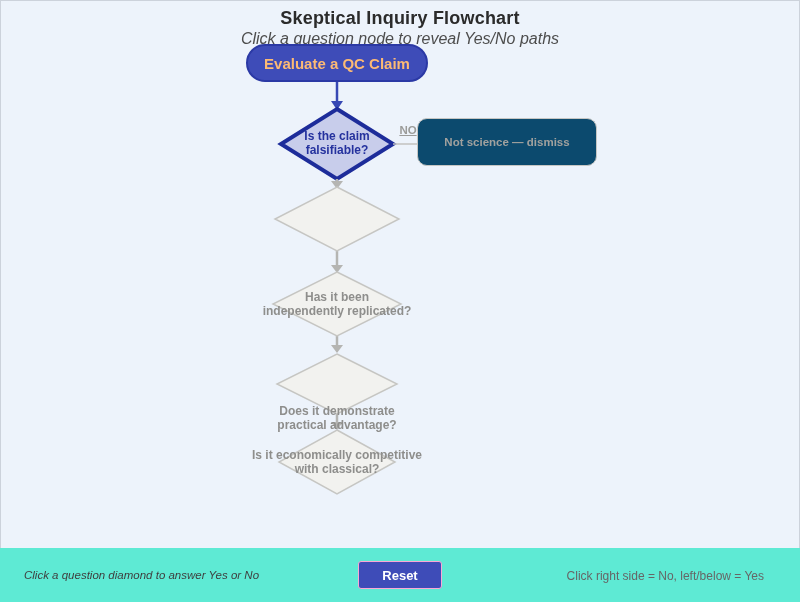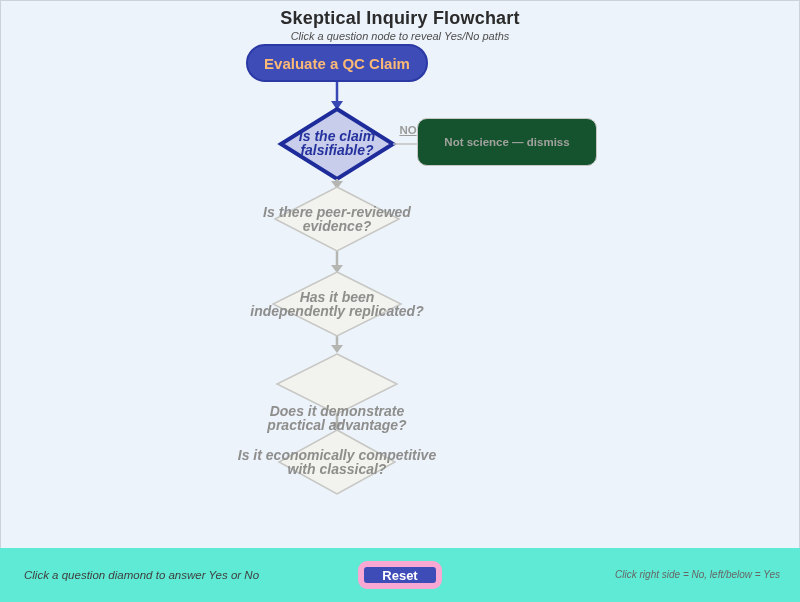--- a/index.html
+++ b/index.html
@@ -10,68 +10,68 @@
   .canvas {
     position:absolute; left:0; top:0; width:800px; height:596px;
     background:#edf3fb; border:1px solid #ccd2db;padding-left:32px;
   }
   .title {
     position:absolute; top:7px; left:0; width:100%; text-align:center;
     font-size:18px; font-weight:bold; color:#2b2b2b; letter-spacing:0.2px;
   }
   .subtitle {
     position:absolute; top:29px; left:0; width:100%; text-align:center;
-    font-size:11px; font-style:italic; color:#4d4d4d;
+    font-size:16px; font-style:italic; color:#4d4d4d;
   }
 
   svg.flow { position:absolute; left:0; top:0; width:800px; height:548px; }
 
   .pill {
     position:absolute; left:245px; top:43px; width:182px; height:38px;
     background:#3e4cb8; border:2px solid #2b39a5; border-radius:20px;
     color:#fdba74; font-weight:bold; font-size:15px;
     display:flex; align-items:center; justify-content:center;
   }
 
   .qlabel {
-    position:absolute; text-align:center; font-weight:bold; font-size:14px;
-    line-height:14px; pointer-events:none;font-style:italic;
+    position:absolute; text-align:center; font-weight:bold; font-size:12px;
+    line-height:14px; pointer-events:none;
   }
   .qlabel span { display:block; }
   .q-active { color:#25329e; }
   .q-faded  { color:#8e8e8c; }
   .q1 { left:276px; top:128px; width:120px; }
   .q2 { left:251px; top:204px; width:170px; }
   .q3 { left:236px; top:289px; width:200px; }
   .q4 { left:246px; top:369px; width:180px;margin-top:34px; }
   .q5 { left:226px; top:447px; width:220px; }
 
   .no-edge-label {
     position:absolute; left:394px; top:123px; width:26px; text-align:center;
     font-weight:bold; font-size:11.5px; color:#9b9b99;text-decoration:underline;
   }
   .no-box {
     position:absolute; left:416px; top:117px; width:180px; height:48px;
-    background:#14532d; border:1px solid #c6c6c3; border-radius:10px;
+    background:#0c4a6e; border:1px solid #c6c6c3; border-radius:10px;
     display:flex; align-items:center; justify-content:center;
     font-weight:bold; font-size:11.5px; color:#a1a19e;
   }
 
   .footer { position:absolute; left:0; top:548px; width:800px; height:54px; background:#5eead4; }
   .hint-left {
     position:absolute; left:24px; top:21px;
     font-size:11.5px; font-style:italic; color:#3f3f3f;
   }
   .hint-right {
-    position:absolute; right:20px; top:21px;
-    font-size:10px; font-style:italic; color:#666666;
+    position:absolute; right:36px; top:21px;
+    font-size:12px; color:#666666;
   }
   .reset-btn {
     position:absolute; left:358px; top:13px; width:84px; height:28px;
-    background:#3e4cb8; border:6px solid #f9a8d4; border-radius:9px;
+    background:#3e4cb8; border:1px solid #f9a8d4; border-radius:3px;
     color:#ffffff; font-weight:bold; font-size:13px; font-family:"Liberation Sans", sans-serif;
     cursor:pointer; display:flex; align-items:center; justify-content:center;
   }
 </style>
 </head>
 <body>
 
 <div class="stage">
 
   <div class="canvas">
@@ -105,24 +105,20 @@
       <polygon points="336,353 396,383 336,413 276,383" fill="#f2f2ef" stroke="#c6c6c3" stroke-width="1.5"></polygon>
       <polygon points="336,429 394,461 336,493 278,461" fill="#f2f2ef" stroke="#c6c6c3" stroke-width="1.5"></polygon>
     </svg>
 
     <div class="pill">Evaluate a QC Claim</div>
 
     <div class="qlabel q-active q1">
       <span>Is the claim</span>
       <span>falsifiable?</span>
     </div>
-    <div class="qlabel q-faded q2">
-      <span>Is there peer-reviewed</span>
-      <span>evidence?</span>
-    </div>
     <div class="qlabel q-faded q3">
       <span>Has it been</span>
       <span>independently replicated?</span>
     </div>
     <div class="qlabel q-faded q4">
       <span>Does it demonstrate</span>
       <span>practical advantage?</span>
     </div>
     <div class="qlabel q-faded q5">
       <span>Is it economically competitive</span>

